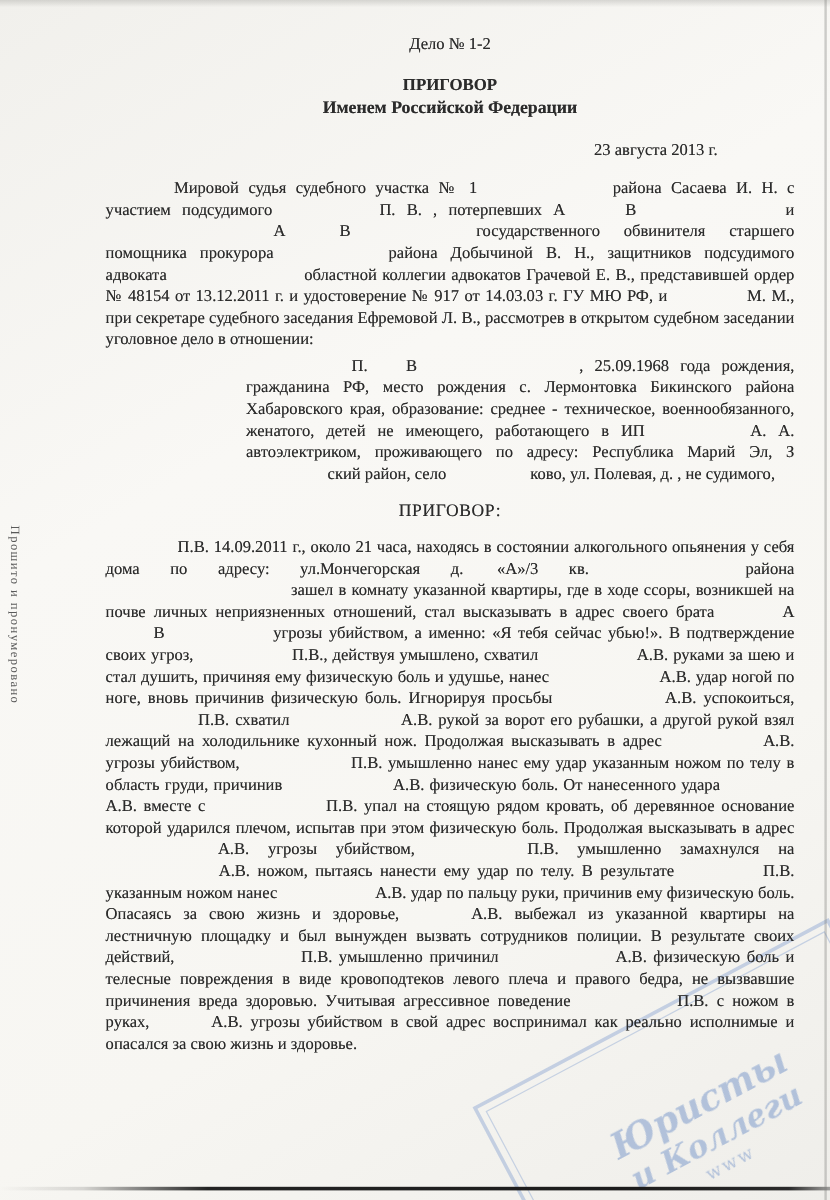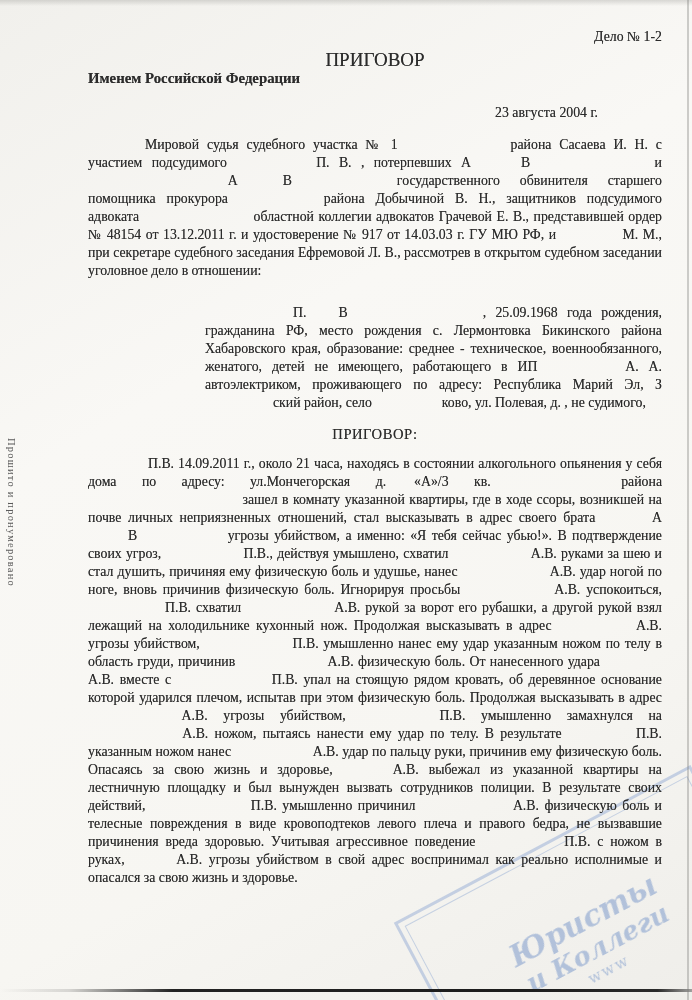--- a/index.html
+++ b/index.html
@@ -11,26 +11,26 @@
     overflow:hidden;
     font-family:"Liberation Serif","DejaVu Serif",serif;
     color:#2b2b2b;
   }
   .content{
     position:absolute;left:88px;top:28px;width:574px;
     font-size:13.8px;line-height:18px;text-align:justify;
     text-shadow:0 0 .4px rgba(20,20,20,.55);
     z-index:2;
   }
-  .case-number{text-align:right;margin-bottom:2px;}
-  .title{text-align:center;font-weight:normal;font-size:19px;margin-top:4px;line-height:19px;}
-  .subtitle{font-weight:bold;font-size:14.8px;line-height:19px;}
+  .case-number{text-align:center;margin-bottom:2px;}
+  .title{text-align:center;font-weight:bold;font-size:14px;margin-top:16px;line-height:19px;}
+  .subtitle{text-align:center;font-weight:bold;font-size:14.8px;line-height:19px;}
   .date-line{text-align:right;padding-right:64px;margin-top:16px;margin-bottom:14px;}
   p{margin:0;}
-  .para-defendant{margin-left:117px;margin-top:24px;}
+  .para-defendant{margin-left:117px;margin-top:4px;}
   .para-charges{margin-top:13px;}
   .heading-ustanovil{text-align:center;margin:13px 0 12px 0;letter-spacing:.5px;font-size:14.6px;}
   .gap{display:inline-block;height:1px;}
   
   .watermark{
     position:absolute;right:-70px;bottom:-52px;
     width:330px;height:215px;
     transform:rotate(-28deg);
     border:3px solid rgba(128,158,208,.42);
     z-index:1;
@@ -79,21 +79,21 @@
       <div class="wm-line wm-line-3">www</div>
     </div>
   </div>
 
   <div class="side-note">Прошито и пронумеровано</div>
 
   <div class="content">
     <div class="case-number">Дело № 1-2</div>
     <div class="title">ПРИГОВОР</div>
     <div class="subtitle">Именем Российской Федерации</div>
-    <div class="date-line">23 августа 2004 г.</div>
+    <div class="date-line">23 августа 2013 г.</div>
 
     <p class="para-intro" style="text-indent: 57px;">Мировой судья судебного участка № 1<span class="gap" style="width: 105px;"></span> района Сасаева И. Н. с участием  подсудимого<span class="gap" style="width: 80px;"></span> П. В. , потерпевших А<span class="gap" style="width: 50px;"></span>В<span class="gap" style="width: 115px;"></span> и <span class="gap" style="width: 120px;"></span> А<span class="gap" style="width: 45px;"></span>В<span class="gap" style="width: 85px;"></span> государственного обвинителя  старшего помощника прокурора<span class="gap" style="width: 85px;"></span> района Добычиной В. Н., защитников подсудимого  адвоката<span class="gap" style="width: 110px;"></span> областной коллегии адвокатов Грачевой Е. В., представившей ордер № 48154 от 13.12.2011 г. и удостоверение № 917 от 14.03.03 г. ГУ МЮ РФ,  и<span class="gap" style="width: 62px;"></span> М. М., при секретаре судебного заседания  Ефремовой Л. В., рассмотрев в открытом судебном заседании уголовное дело в отношении:</p>
     <p class="para-defendant" style="text-indent: 88px;">П.<span class="gap" style="width: 32px;"></span>В<span class="gap" style="width: 135px;"></span>, 25.09.1968 года рождения, гражданина РФ, место рождения с. Лермонтовка Бикинского района Хабаровского края, образование: среднее - техническое, военнообязанного, женатого, детей не имеющего, работающего  в  ИП<span class="gap" style="width: 78px;"></span> А.  А.  автоэлектриком, проживающего по адресу: Республика Марий Эл, З<span class="gap" style="width: 68px;"></span>ский район, село<span class="gap" style="width: 70px;"></span>ково, ул. Полевая, д.  , не судимого,</p>
 
     <div class="heading-ustanovil">ПРИГОВОР:</div>
 
     <p class="para-body" style="text-indent: 60px;">П.В. 14.09.2011 г., около 21 часа,  находясь в состоянии алкогольного опьянения у себя дома по адресу: ул.Мончегорская д.<span class="gap" style="width: 28px;"></span>«А»/3 кв.<span class="gap" style="width: 105px;"></span> района<span class="gap" style="width: 150px;"></span> зашел в комнату указанной квартиры, где  в ходе ссоры, возникшей на почве личных неприязненных отношений, стал высказывать в адрес своего брата<span class="gap" style="width: 50px;"></span> А<span class="gap" style="width: 40px;"></span>В<span class="gap" style="width: 85px;"></span> угрозы убийством, а именно: «Я тебя сейчас убью!». В подтверждение своих угроз,<span class="gap" style="width: 78px;"></span> П.В., действуя умышлено, схватил<span class="gap" style="width: 78px;"></span> А.В. руками за шею и стал душить, причиняя ему физическую боль и удушье, нанес<span class="gap" style="width: 88px;"></span> А.В. удар ногой по ноге, вновь причинив  физическую боль. Игнорируя просьбы<span class="gap" style="width: 88px;"></span> А.В. успокоиться,<span class="gap" style="width: 72px;"></span> П.В. схватил<span class="gap" style="width: 88px;"></span> А.В. рукой за ворот его рубашки, а другой рукой взял лежащий на холодильнике кухонный нож. Продолжая высказывать в адрес<span class="gap" style="width: 78px;"></span> А.В. угрозы убийством,<span class="gap" style="width: 88px;"></span> П.В. умышленно нанес ему удар указанным ножом по телу в область груди, причинив<span class="gap" style="width: 88px;"></span> А.В. физическую боль. От нанесенного удара<span class="gap" style="width: 62px;"></span> А.В. вместе с<span class="gap" style="width: 95px;"></span> П.В. упал на стоящую рядом кровать, об деревянное основание которой ударился плечом, испытав при этом физическую боль. Продолжая высказывать в адрес<span class="gap" style="width: 78px;"></span> А.В. угрозы убийством,<span class="gap" style="width: 78px;"></span> П.В. умышленно замахнулся на<span class="gap" style="width: 88px;"></span> А.В. ножом, пытаясь нанести ему удар по телу. В результате<span class="gap" style="width: 68px;"></span> П.В. указанным ножом нанес<span class="gap" style="width: 78px;"></span> А.В. удар по пальцу руки, причинив ему физическую боль. Опасаясь за свою жизнь и здоровье,<span class="gap" style="width: 50px;"></span> А.В. выбежал из указанной квартиры на лестничную площадку и был вынужден вызвать  сотрудников  полиции.  В  результате  своих  действий,<span class="gap" style="width: 100px;"></span> П.В. умышленно причинил<span class="gap" style="width: 92px;"></span> А.В. физическую боль и телесные повреждения в виде кровоподтеков левого плеча и правого бедра, не вызвавшие причинения вреда здоровью.  Учитывая  агрессивное  поведение<span class="gap" style="width: 82px;"></span> П.В.  с  ножом  в  руках,<span class="gap" style="width: 45px;"></span> А.В. угрозы убийством в свой адрес воспринимал как реально исполнимые и опасался за свою жизнь и здоровье.</p>
   </div>
 
   <div class="top-scan-shade"></div>

